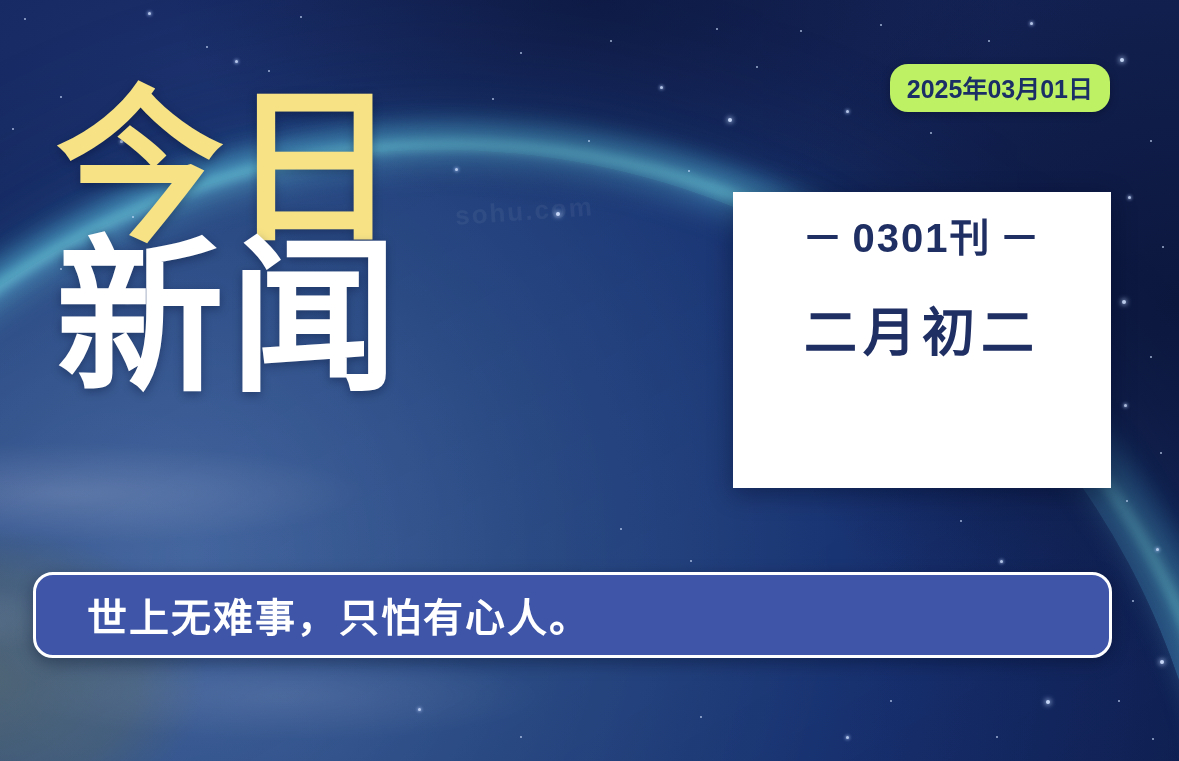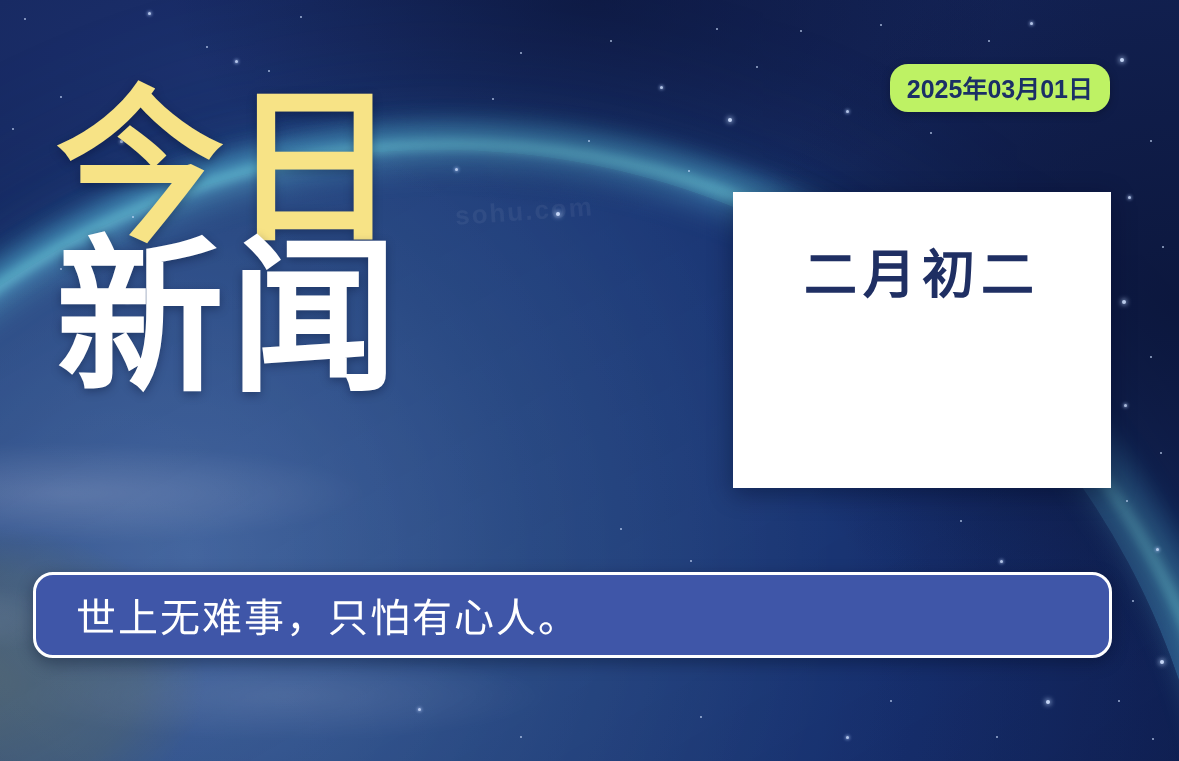--- a/index.html
+++ b/index.html
@@ -256,23 +256,23 @@
     background: #3f56a8;
     border: 3px solid #ffffff;
     border-radius: 20px;
     display: flex;
     align-items: center;
     box-shadow: 0 5px 16px rgba(3,10,35,0.38);
   }
   .quote-text {
     color: #ffffff;
     font-size: 40px;
-    font-weight: 400;
+    font-weight: 700;
     letter-spacing: 2px;
-    padding-left: 40px;
+    padding-left: 51px;
     white-space: nowrap;
   }
 </style>
 </head>
 <body>
 
 <div id="poster">
 
   <div class="bg-space"></div>
 
@@ -355,20 +355,23 @@
 
     <div class="date-pill">2025年03月01日</div>
 
 
     <div class="title-block">
       <span class="title-line title-jinri">今日</span>
       <span class="title-line title-xinwen">新闻</span>
     </div>
 
     <div class="info-card">
+      <div class="card-issue">
+        <span class="dash">－</span><span>0301刊</span><span class="dash">－</span>
+      </div>
       <div class="card-lunar">二月初二</div>
     </div>
 
     <div class="quote-banner">
       <div class="quote-text">世上无难事，只怕有心人。</div>
     </div>
 
   </div>
 </div>
 

